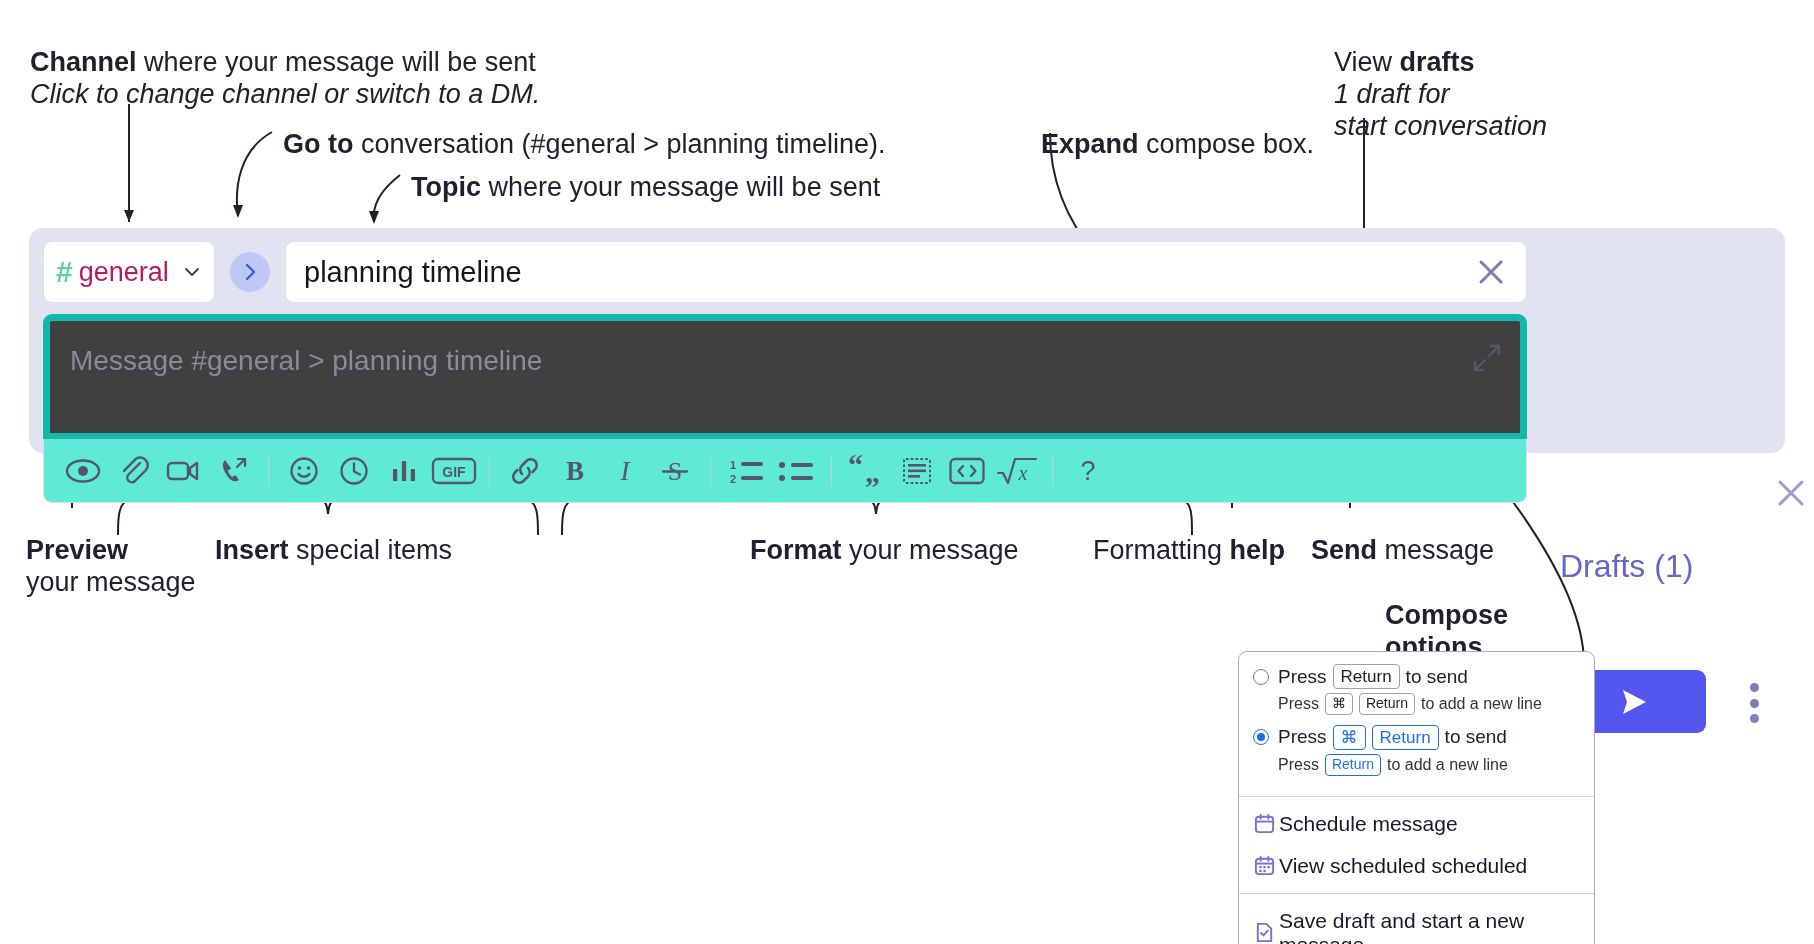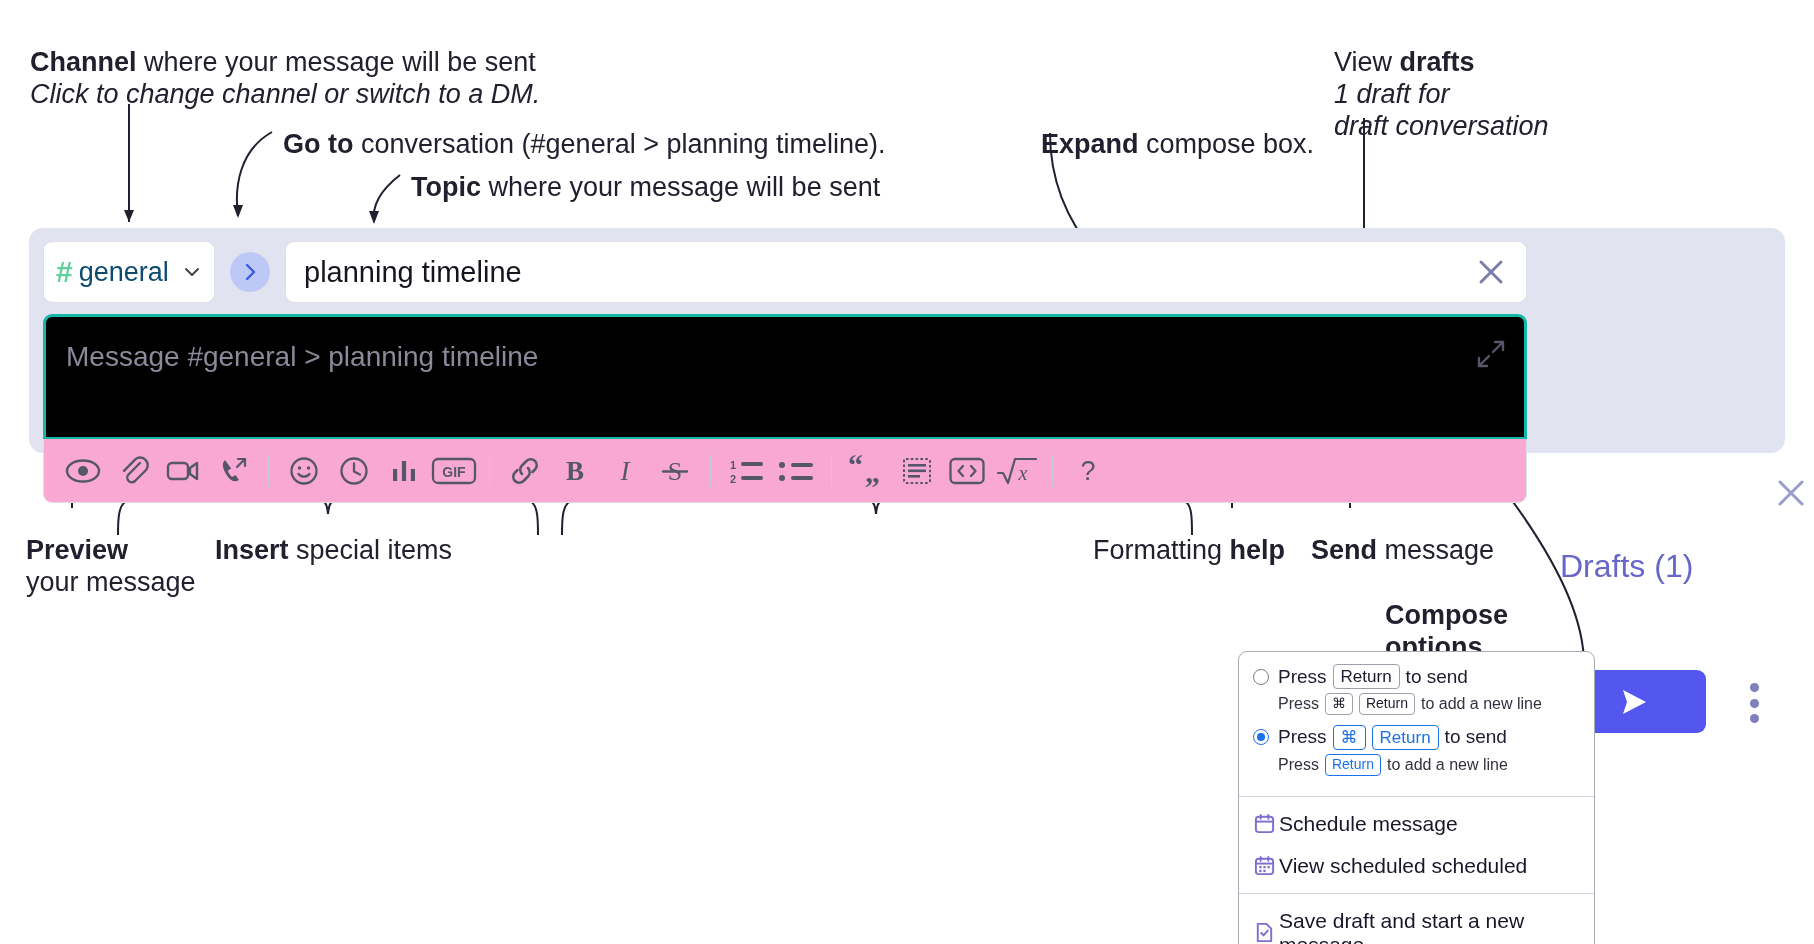--- a/index.html
+++ b/index.html
@@ -49,21 +49,21 @@
     display:flex;align-items:center;
     box-sizing:border-box;
     padding:0 12px;
     gap:7px;
   }
   .hash{
     color:#62d09b;font-weight:700;font-size:30px;line-height:1;
     letter-spacing:-1px;
   }
   .chip-label{
-    font-size:27px;color:#0c4a6e;
+    font-size:27px;color:#be185d;
   }
   .chev{
     margin-left:auto;width:20px;height:20px;display:block;
   }
   .go-btn{
     width:40px;height:40px;border-radius:50%;
     background:#bdc8f7;
     margin-left:15px;margin-right:15px;
     display:flex;align-items:center;justify-content:center;
     flex:0 0 auto;
@@ -76,38 +76,38 @@
     display:flex;align-items:center;
     box-sizing:border-box;
     padding:0 18px;
   }
   .topic-value{font-size:29px;color:#16151f;}
   .topic-clear{margin-left:auto;width:34px;height:34px;display:block;}
 
   .msg-area{
     position:absolute;left:14px;top:86px;
     width:1484px;height:126px;
-    background:#000000;
-    border:3px solid #14b8a6;
+    background:#404040;
+    border:7px solid #14b8a6;
     border-top-left-radius:9px;border-top-right-radius:9px;
     box-sizing:border-box;
   }
   .placeholder{
     position:absolute;left:20px;top:24px;
     font-size:28px;color:#8a8a9b;
   }
   .expand-btn{
     position:absolute;right:18px;top:22px;
     width:30px;height:30px;
   }
 
   .toolbar{
     position:absolute;left:14px;top:211px;
     width:1484px;height:64px;
-    background:#f9a8d4;
+    background:#5eead4;
     border:1px solid #dcdee9;border-top:none;
     border-bottom-left-radius:9px;border-bottom-right-radius:9px;
     box-sizing:border-box;
     display:flex;align-items:center;
     padding:0 14px;
   }
   .tb-btn{
     width:50px;height:50px;
     display:flex;align-items:center;justify-content:center;
     flex:0 0 auto;
@@ -230,32 +230,35 @@
     <b>Topic</b><span> where your message will be sent</span>
   </div>
 
   <div class="ann" style="left:1041px;top:106px;">
     <b>Expand</b><span> compose box.</span>
   </div>
 
   <div class="ann" style="left:1334px;top:24px;">
     <div><span>View </span><b>drafts</b></div>
     <div class="it">1 draft for</div>
-    <div class="it">draft conversation</div>
+    <div class="it">start conversation</div>
   </div>
 
   <div class="ann" style="left:26px;top:512px;">
     <div><b>Preview</b></div>
     <div>your message</div>
   </div>
 
   <div class="ann" style="left:215px;top:512px;">
     <b>Insert</b><span> special items</span>
   </div>
 
+  <div class="ann" style="left:750px;top:512px;">
+    <b>Format</b><span> your message</span>
+  </div>
 
   <div class="ann" style="left:1093px;top:512px;">
     <span>Formatting </span><b>help</b>
   </div>
 
   <div class="ann" style="left:1311px;top:512px;">
     <b>Send</b><span> message</span>
   </div>
 
   <div class="ann" style="left:1385px;top:577px;">

